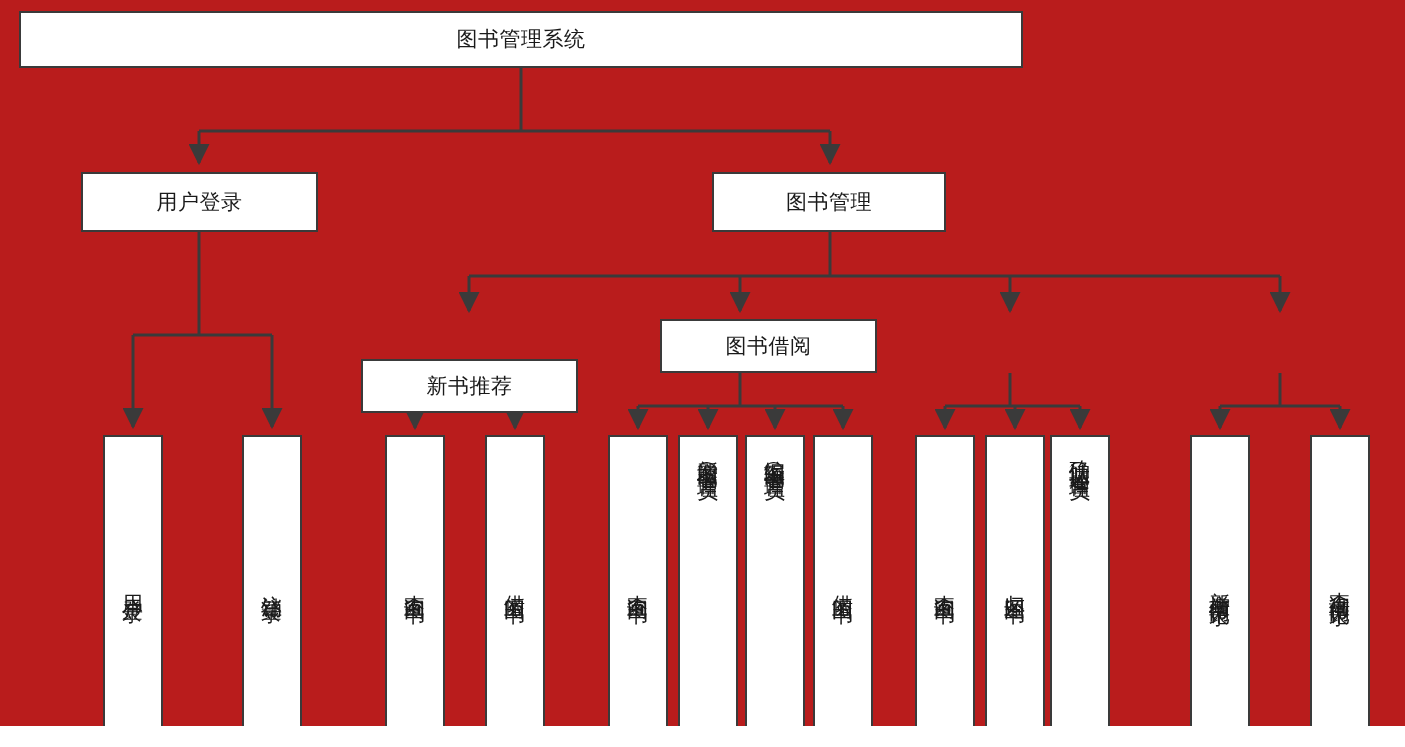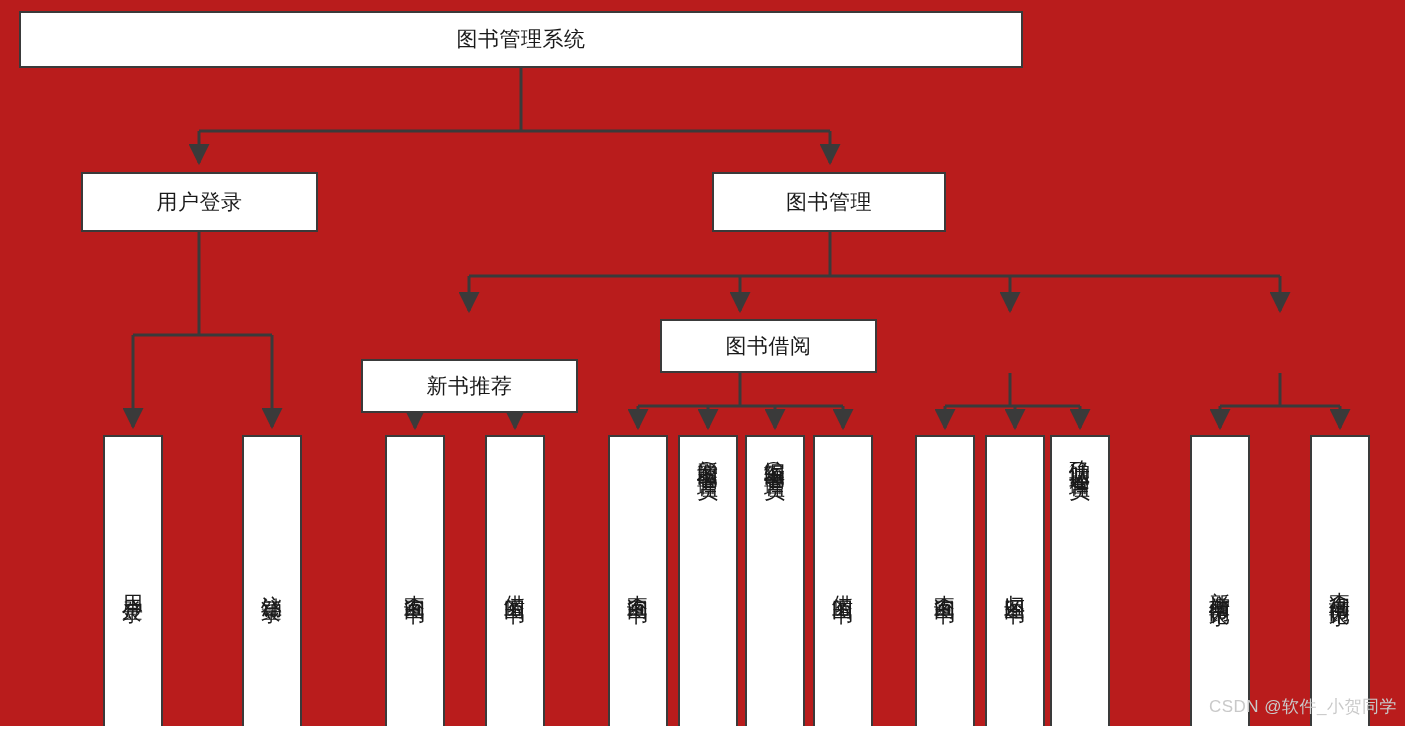--- a/index.html
+++ b/index.html
@@ -184,15 +184,14 @@
     <span class="label">确认归还（管理员）</span>
   </div>
 
   <div class="node vert center" style="left:1190px; top:435px; width:60px; height:298px;">
     <span class="label">新增借阅记录</span>
   </div>
   <div class="node vert center" style="left:1310px; top:435px; width:60px; height:298px;">
     <span class="label">查询借阅记录</span>
   </div>
 
-  <div id="watermark">CSDN @软件_小贺同学</div>
 
 </div>
 
 </body></html>

